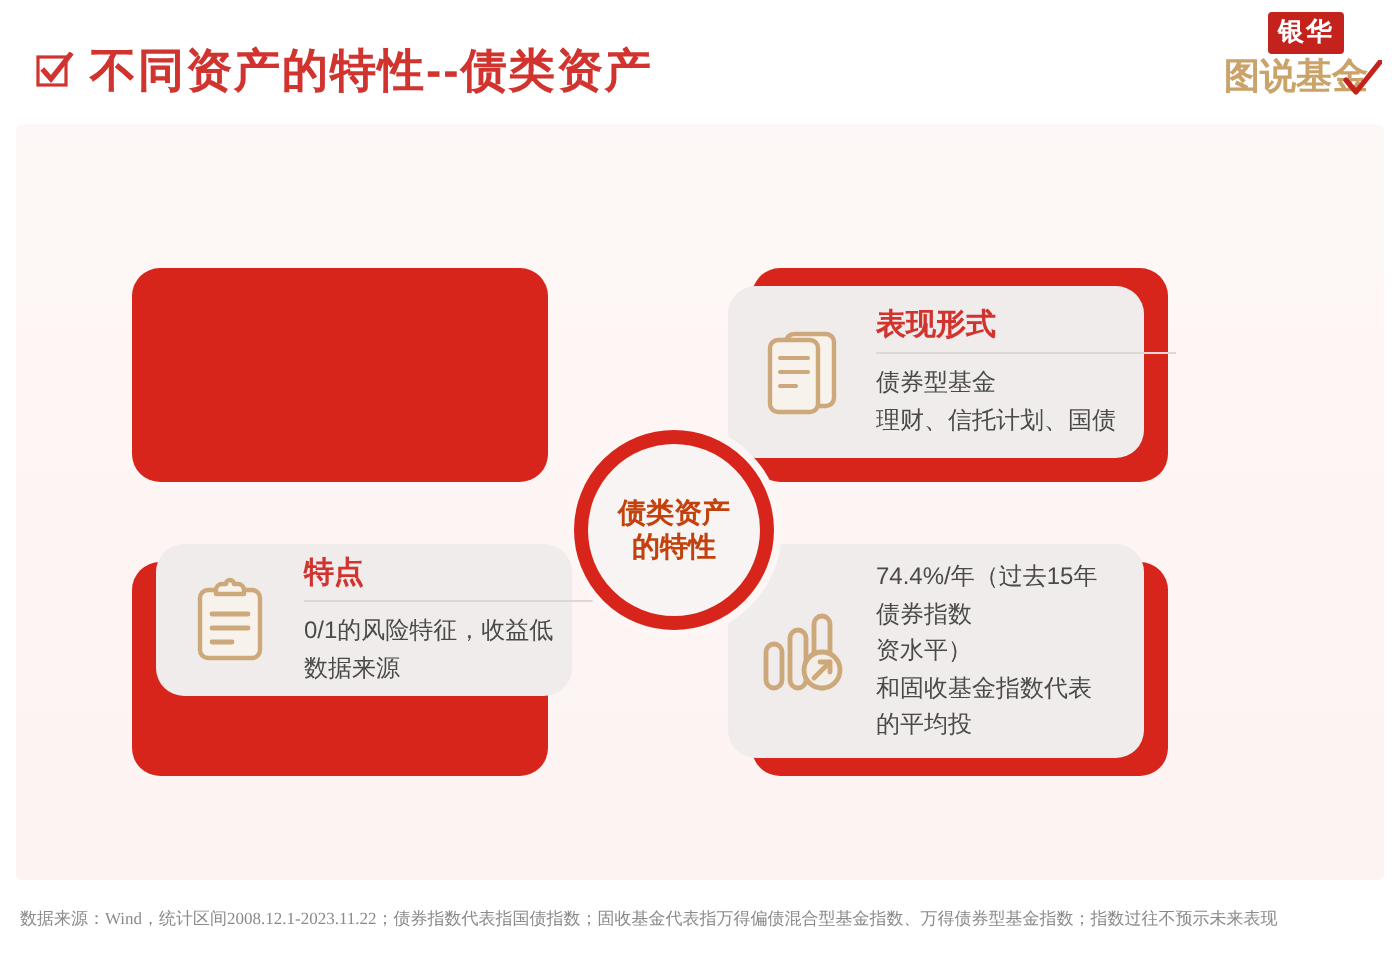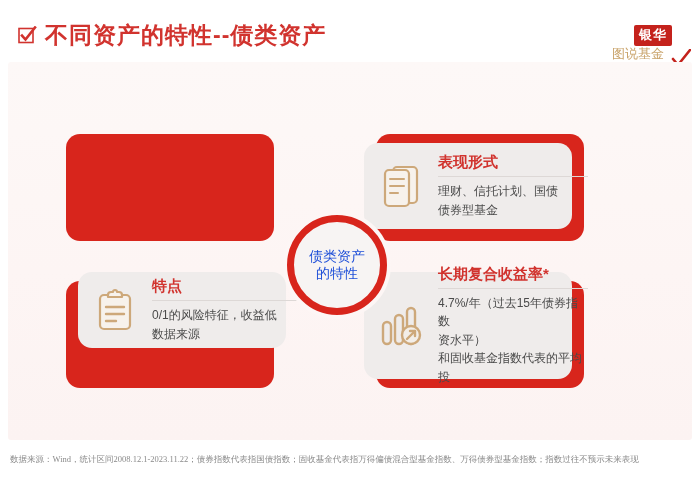--- a/index.html
+++ b/index.html
@@ -19,32 +19,32 @@
   .check-icon{
     position:absolute;left:18px;top:26px;width:19px;height:19px;
   }
   .title{
     position:absolute;left:45px;top:20px;
     font-size:23px;font-weight:bold;color:#d1332e;
     letter-spacing:1px;
     white-space:nowrap;
   }
   .logo{
-    position:absolute;right:10px;top:25px;width:78px;height:47px;
+    position:absolute;right:10px;top:6px;width:78px;height:47px;
   }
   .logo-top{
     position:absolute;left:22px;top:0px;
     background:#c4221c;color:#ffffff;
     font-size:13px;font-weight:bold;
     padding:1px 5px 2px 5px;
     border-radius:2px;letter-spacing:1px;
   }
   .logo-bottom{
     position:absolute;left:0px;top:20px;
-    font-size:13px;font-weight:normal;
+    font-size:18px;font-weight:bold;
     color:#c9a36a;letter-spacing:0px;
     white-space:nowrap;
   }
   .logo-check{
     position:absolute;right:-1px;top:24px;width:20px;height:20px;
   }
 
   
   .panel{
     position:absolute;left:8px;top:62px;width:684px;height:378px;
@@ -91,21 +91,21 @@
   .centre{
     position:absolute;left:287px;top:215px;width:86px;height:86px;
     border-radius:50%;
     background:#f7f4f3;
     border:7px solid #d8251c;
     box-shadow:0 0 0 4px #fdf6f5;
     display:flex;align-items:center;justify-content:center;
     text-align:center;
   }
   .centre-text{
-    font-size:14px;font-weight:normal;color:#1d4ed8;line-height:1.25;
+    font-size:14px;font-weight:bold;color:#c2410c;line-height:1.25;
   }
 
   
   .footer{
     position:absolute;left:10px;top:452px;width:680px;
     font-size:8.5px;color:#8a8a8a;line-height:1.65;font-family:Liberation Serif, serif;
   }
 </style>
 </head>
 <body>
@@ -146,22 +146,22 @@
           <rect x="12" y="3" width="24" height="36" rx="4" fill="#f7f2ec" stroke="#cda87a" stroke-width="2.2"></rect>
           <rect x="4" y="6" width="24" height="36" rx="4" fill="#f7f2ec" stroke="#cda87a" stroke-width="2.2"></rect>
           <line x1="9" y1="15" x2="23" y2="15" stroke="#cda87a" stroke-width="2" stroke-linecap="round"></line>
           <line x1="9" y1="22" x2="23" y2="22" stroke="#cda87a" stroke-width="2" stroke-linecap="round"></line>
           <line x1="9" y1="29" x2="17" y2="29" stroke="#cda87a" stroke-width="2" stroke-linecap="round"></line>
         </svg>
       </div>
       <div class="card-body">
         <div class="card-title">表现形式</div>
         <div class="card-text">
+          <div>债券型基金</div>
           <div>理财、信托计划、国债</div>
-          <div>债券型基金</div>
         </div>
       </div>
     </div>
   </div>
 
   <div class="card-shadow" id="shadow3"></div>
   <div class="card" id="card3">
     <div class="card-inner">
       <div class="card-icon">
         <svg width="40" height="44" viewBox="0 0 40 44">
@@ -189,23 +189,22 @@
         <svg width="44" height="44" viewBox="0 0 44 44">
           <rect x="4" y="18" width="8" height="22" rx="4" fill="none" stroke="#cda87a" stroke-width="2.4"></rect>
           <rect x="16" y="11" width="8" height="29" rx="4" fill="none" stroke="#cda87a" stroke-width="2.4"></rect>
           <rect x="28" y="4" width="8" height="36" rx="4" fill="none" stroke="#cda87a" stroke-width="2.4"></rect>
           <circle cx="32" cy="31" r="9" fill="#f3eee8" stroke="#cda87a" stroke-width="2.4"></circle>
           <path d="M28 35 L36 27" stroke="#cda87a" stroke-width="2.4" stroke-linecap="round"></path>
           <path d="M31 27 h5 v5" fill="none" stroke="#cda87a" stroke-width="2.4" stroke-linecap="round" stroke-linejoin="round"></path>
         </svg>
       </div>
       <div class="card-body">
-        <div class="card-title">长期复合收益率*</div>
         <div class="card-text">
-          <div>4.7%/年（过去15年债券指数</div>
+          <div>74.4%/年（过去15年债券指数</div>
           <div>资水平）</div>
           <div>和固收基金指数代表的平均投</div>
         </div>
       </div>
     </div>
   </div>
 
   <div class="centre">
     <div class="centre-text">
       <div>债类资产</div>

